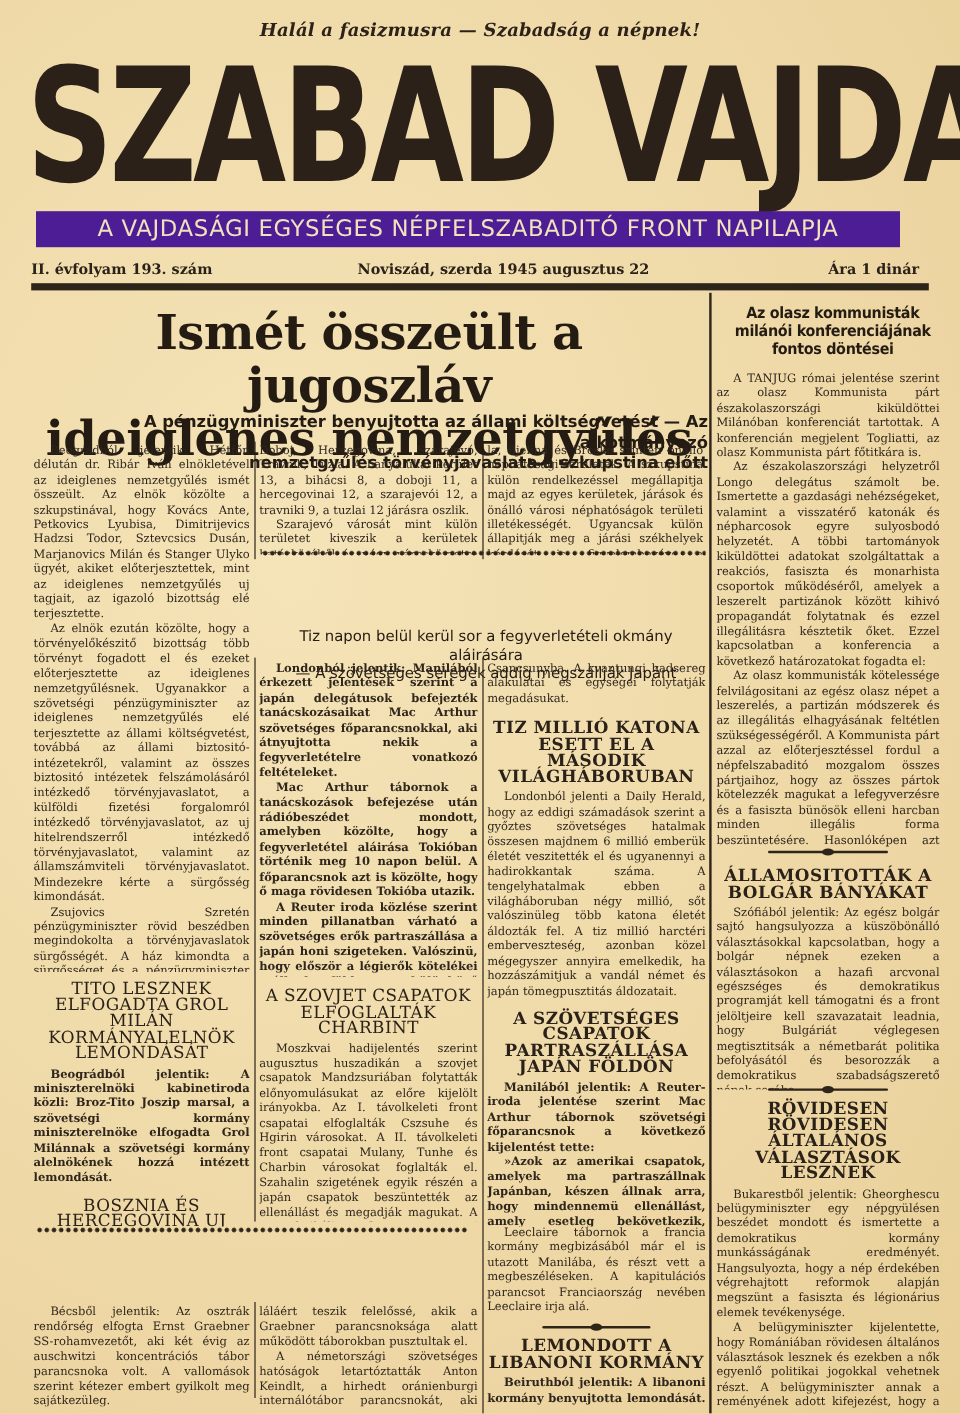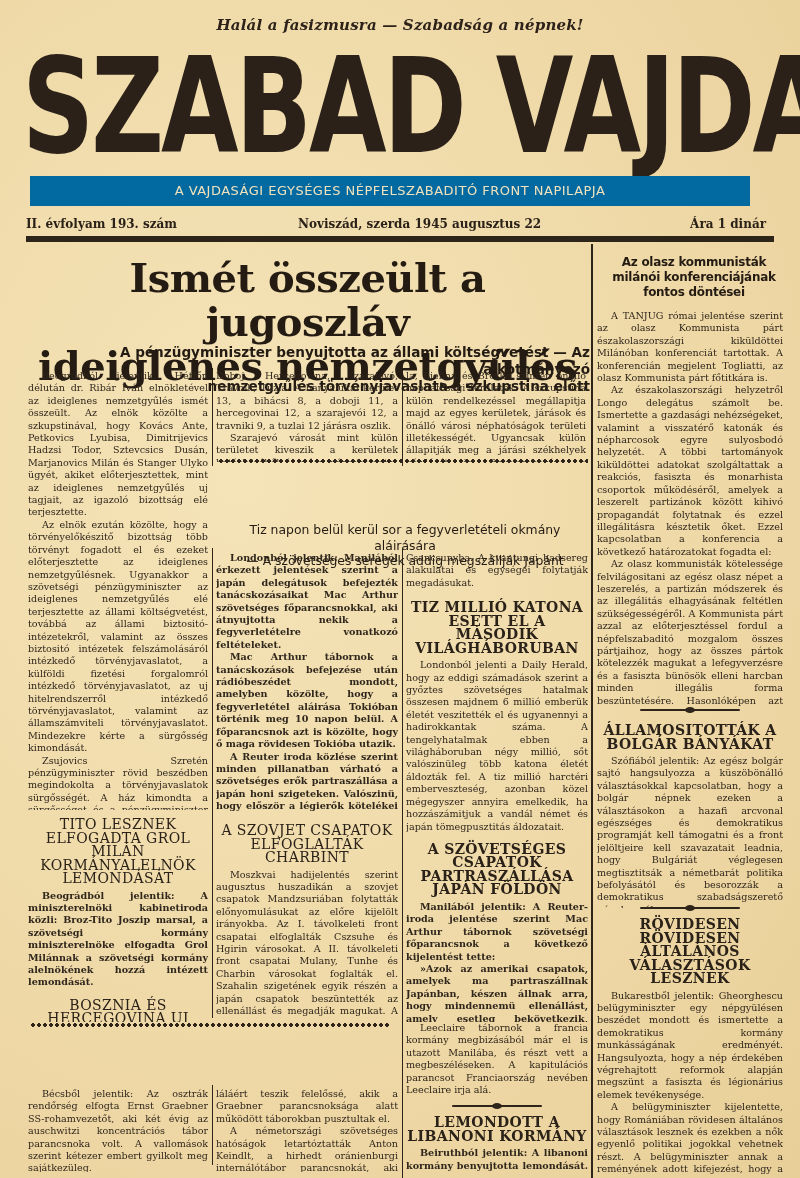--- a/index.html
+++ b/index.html
@@ -23,22 +23,22 @@
     position: absolute; top: 46px; left: 22px; width: 756px; height: 120px;
     font-family: "DejaVu Sans", sans-serif; font-weight: bold;
     font-size: 132px; line-height: 120px; color: #2b2119;
     letter-spacing: -4px; white-space: nowrap;
     transform: scaleX(0.76); transform-origin: left top;
     text-align: left;
   }
   .title-inner { display: inline-block; width: 995px; text-align: justify; }
   .subtitle-bar {
     position: absolute; top: 176px; left: 30px; width: 720px; height: 30px;
-    background: #0369a1; color: #f0e2bc;
-    font-family: "DejaVu Sans", sans-serif; font-size: 13px; line-height: 30px;
+    background: #4c1d95; color: #f0e2bc;
+    font-family: "DejaVu Sans", sans-serif; font-size: 19px; line-height: 30px;
     text-align: center; letter-spacing: 0.5px;
   }
   .dateline {
     position: absolute; top: 217px; left: 26px; width: 740px; height: 16px;
     font-family: "DejaVu Serif", serif; font-weight: bold; font-size: 12px;
     color: #2a2118;
   }
   .dateline .left { position: absolute; left: 0; }
   .dateline .center { position: absolute; left: 272px; }
   .dateline .right { position: absolute; right: 0; }

